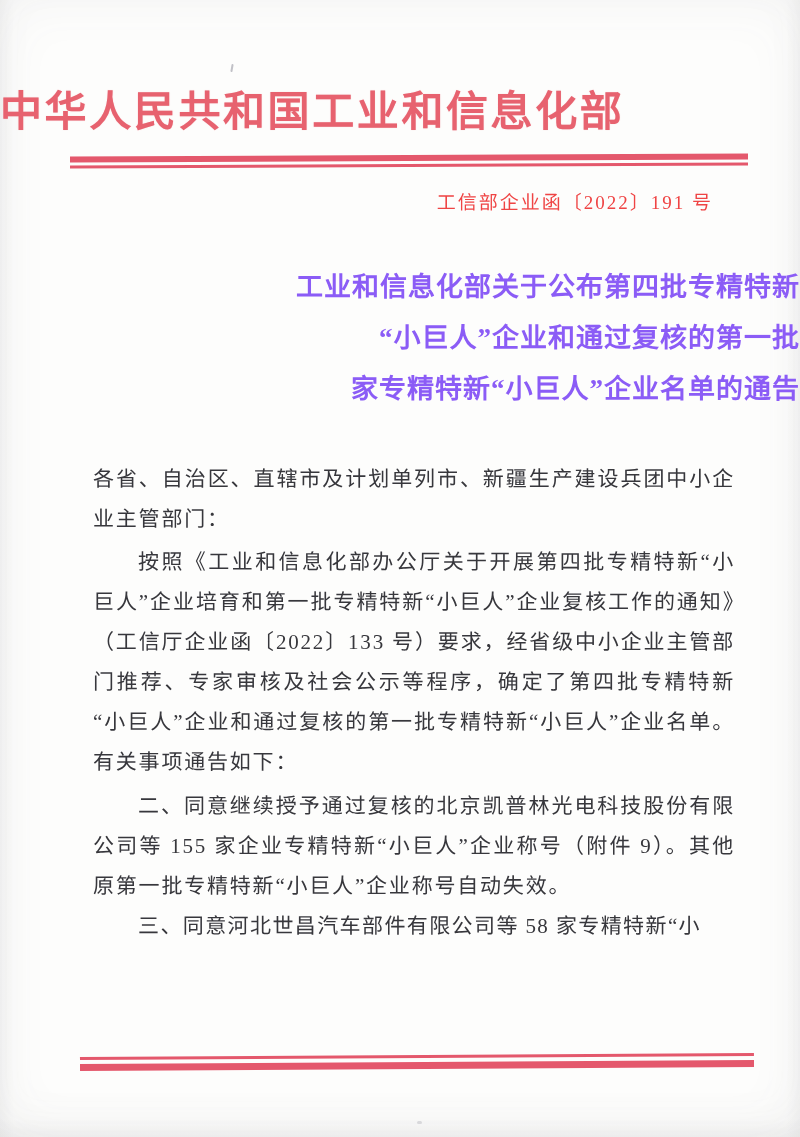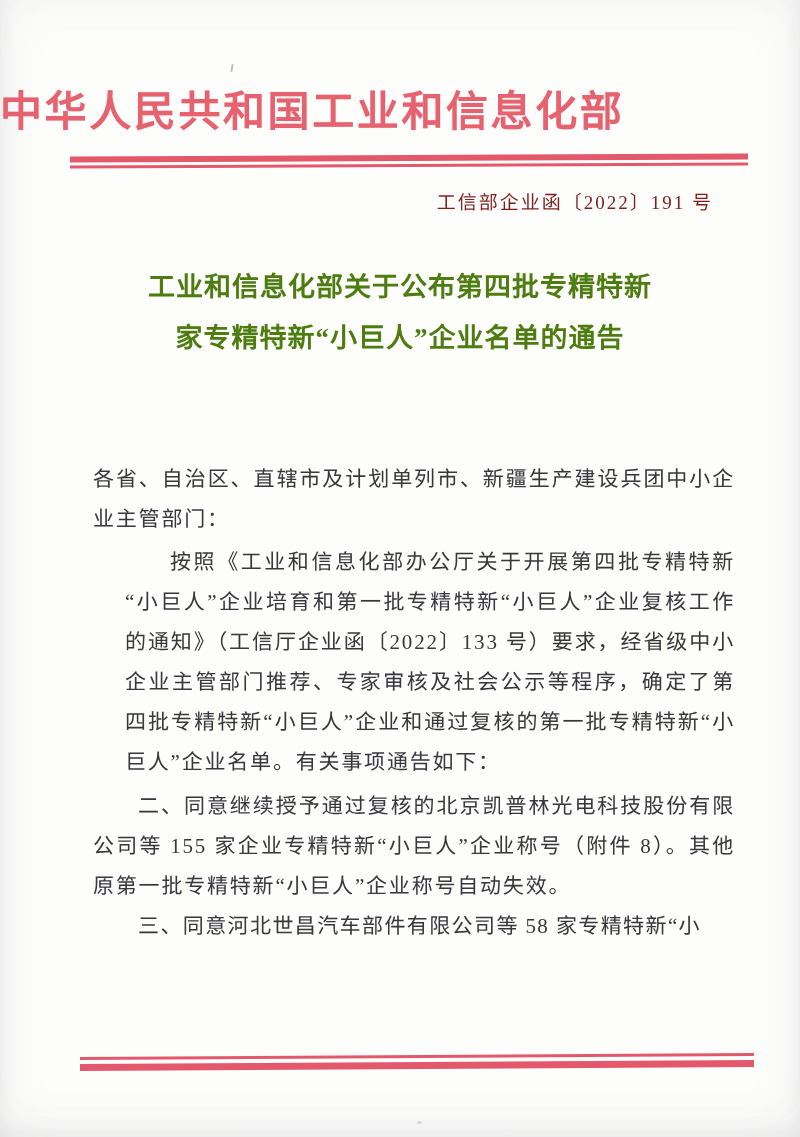--- a/index.html
+++ b/index.html
@@ -43,43 +43,43 @@
   .header-rule .l1{height:6px;}
   .header-rule .l2{height:3px;margin-top:3px;}
   .footer-rule{top:1055px;left:80px;width:674px;transform:rotate(-0.35deg);}
   .footer-rule .l1{height:3px;}
   .footer-rule .l2{height:7px;margin-top:4px;}
 
   .doc-number{
     position:absolute;top:190px;right:87px;
     font-size:19px;line-height:26px;
     letter-spacing:2px;
-    color:#7f1d1d;
+    color:#ef4444;
     white-space:nowrap;
   }
 
   .title-block{
     position:absolute;top:262px;left:0;right:0;
-    text-align:center;
+    text-align:right;
     font-size:27px;line-height:51px;font-weight:700;
     letter-spacing:1px;
-    color:#4d7c0f;
+    color:#8b5cf6;
   }
 
   .body-block{
     position:absolute;top:459px;left:93px;width:642px;
     font-size:21px;line-height:40px;
     letter-spacing:1.8px;
     color:var(--ink);
     text-align:justify;
     text-justify:inter-character;
   }
   .body-block p{margin:0;}
   p.indent{text-indent:45px;}
-  p.mt3{margin-top:3px;margin-left:32px;}
+  p.mt3{margin-top:3px;}
   p.mt4{margin-top:4px;}
   p.tight{letter-spacing:1.4px;white-space:nowrap;}
 
   .artifact{position:absolute;pointer-events:none;}
   .tickmark{
     left:231px;top:64px;width:2px;height:8px;
     background:#90909a;opacity:0.55;
     transform:rotate(10deg);border-radius:1px;
   }
   .speck{
@@ -98,27 +98,28 @@
 
   <div class="rule header-rule">
     <div class="l1"></div>
     <div class="l2"></div>
   </div>
 
   <div class="doc-number">工信部企业函〔2022〕191 号</div>
 
   <div class="title-block">
     <div>工业和信息化部关于公布第四批专精特新</div>
+    <div>“小巨人”企业和通过复核的第一批</div>
     <div>家专精特新“小巨人”企业名单的通告</div>
   </div>
 
   <div class="body-block">
     <p class="salutation">各省、自治区、直辖市及计划单列市、新疆生产建设兵团中小企业主管部门：</p>
     <p class="indent mt3">按照《工业和信息化部办公厅关于开展第四批专精特新“小巨人”企业培育和第一批专精特新“小巨人”企业复核工作的通知》（工信厅企业函〔2022〕133 号）要求，经省级中小企业主管部门推荐、专家审核及社会公示等程序，确定了第四批专精特新“小巨人”企业和通过复核的第一批专精特新“小巨人”企业名单。有关事项通告如下：</p>
-    <p class="indent mt4">二、同意继续授予通过复核的北京凯普林光电科技股份有限公司等 155 家企业专精特新“小巨人”企业称号（附件 8）。其他原第一批专精特新“小巨人”企业称号自动失效。</p>
+    <p class="indent mt4">二、同意继续授予通过复核的北京凯普林光电科技股份有限公司等 155 家企业专精特新“小巨人”企业称号（附件 9）。其他原第一批专精特新“小巨人”企业称号自动失效。</p>
     <p class="indent tight">三、同意河北世昌汽车部件有限公司等 58 家专精特新“小</p>
   </div>
 
   <div class="rule footer-rule">
     <div class="l1"></div>
     <div class="l2"></div>
   </div>
 
   <div class="artifact speck"></div>
 

